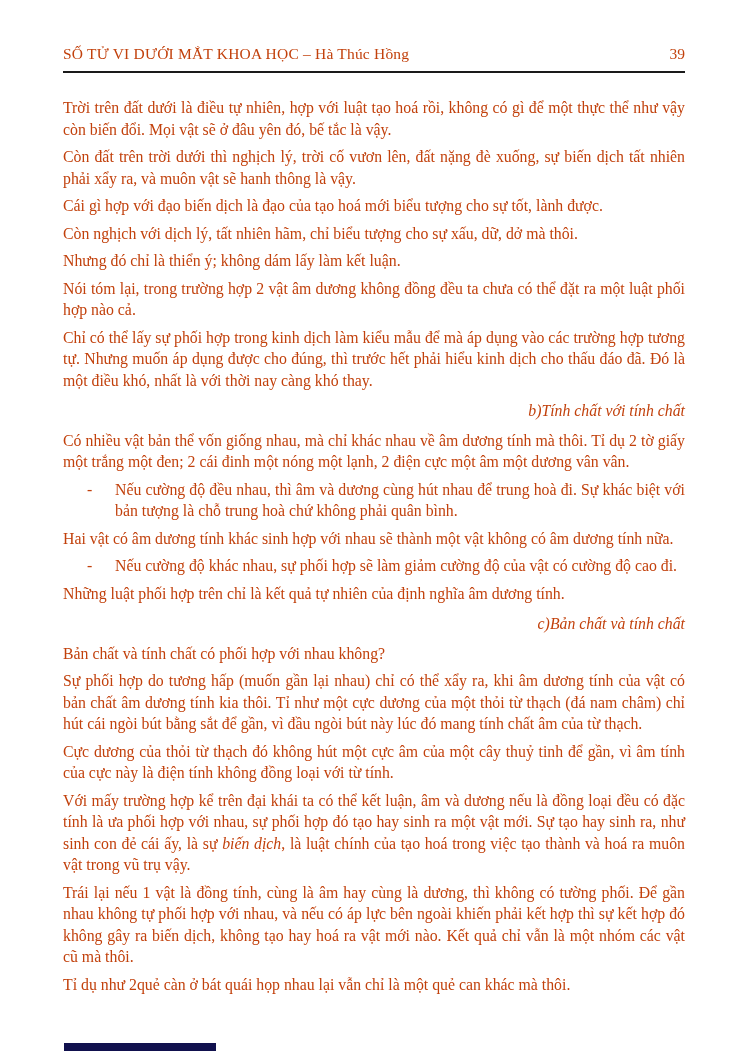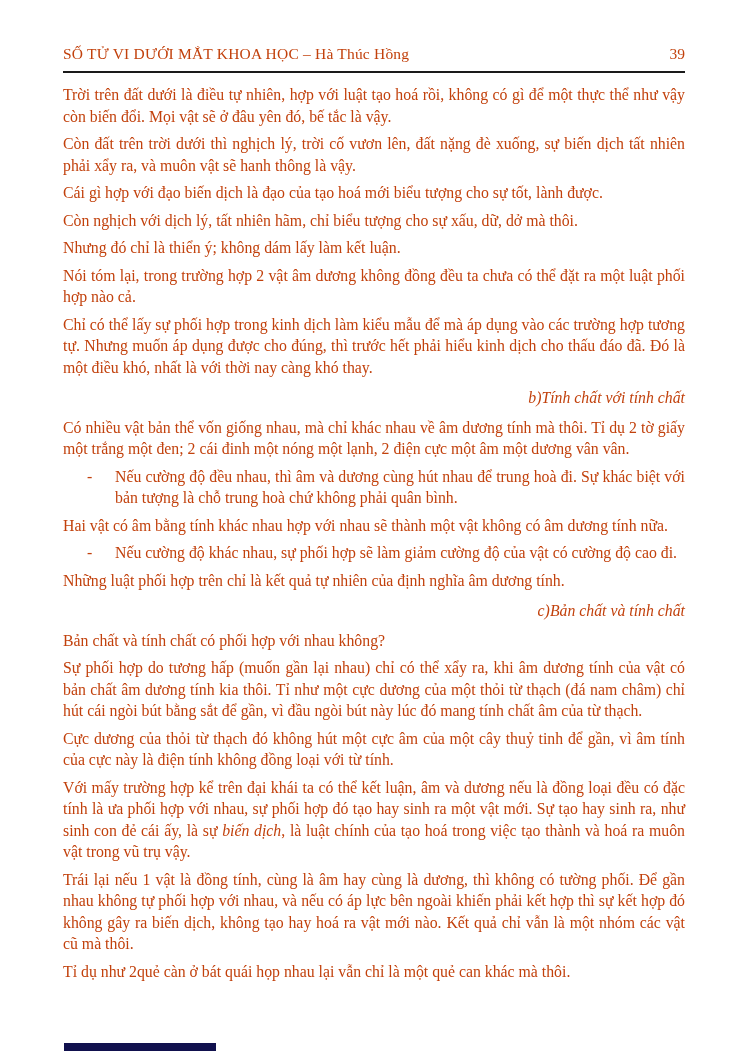--- a/index.html
+++ b/index.html
@@ -25,21 +25,21 @@
   .header {
     display: flex;
     justify-content: space-between;
     align-items: baseline;
     font-size: 15.5px;
     line-height: 19px;
     padding-bottom: 8px;
     border-bottom: 2px solid #1a1a1a;
   }
   .header .title { letter-spacing: 0.2px; }
-  .body-text { margin-top: 11px; }
+  .body-text { margin-top: 24px; }
   .para, .bullet, .heading {
     font-size: 15.8px;
     line-height: 21.5px;
     text-align: justify;
     margin: 0 0 6px 0;
   }
   .bullet {
     position: relative;
     padding-left: 52px;
     text-align: justify;
@@ -93,21 +93,21 @@
       <p class="heading">
         <span class="h-label">b)</span><span class="h-text">Tính chất với tính chất</span>
       </p>
 
       <p class="para">Có nhiều vật bản thể vốn giống nhau, mà chỉ khác nhau về âm dương tính mà thôi. Tỉ dụ 2 tờ giấy một trắng một đen; 2 cái đinh một nóng một lạnh, 2 điện cực một âm một dương vân vân.</p>
 
       <p class="bullet">
         <span class="b-marker">-</span><span>Nếu cường độ đều nhau, thì âm và dương cùng hút nhau để trung hoà đi. Sự khác biệt với bản tượng là chỗ trung hoà chứ không phải quân bình.</span>
       </p>
 
-      <p class="para">Hai vật có âm bằng tính khác nhau hợp với nhau sẽ thành một vật không có âm dương tính nữa.</p>
+      <p class="para">Hai vật có âm dương tính khác sinh hợp với nhau sẽ thành một vật không có âm dương tính nữa.</p>
 
       <p class="bullet">
         <span class="b-marker">-</span><span>Nếu cường độ khác nhau, sự phối hợp sẽ làm giảm cường độ của vật có cường độ cao đi.</span>
       </p>
 
       <p class="para">Những luật phối hợp trên chỉ là kết quả tự nhiên của định nghĩa âm dương tính.</p>
 
       <p class="heading">
         <span class="h-label">c)</span><span class="h-text">Bản chất và tính chất</span>
       </p>

